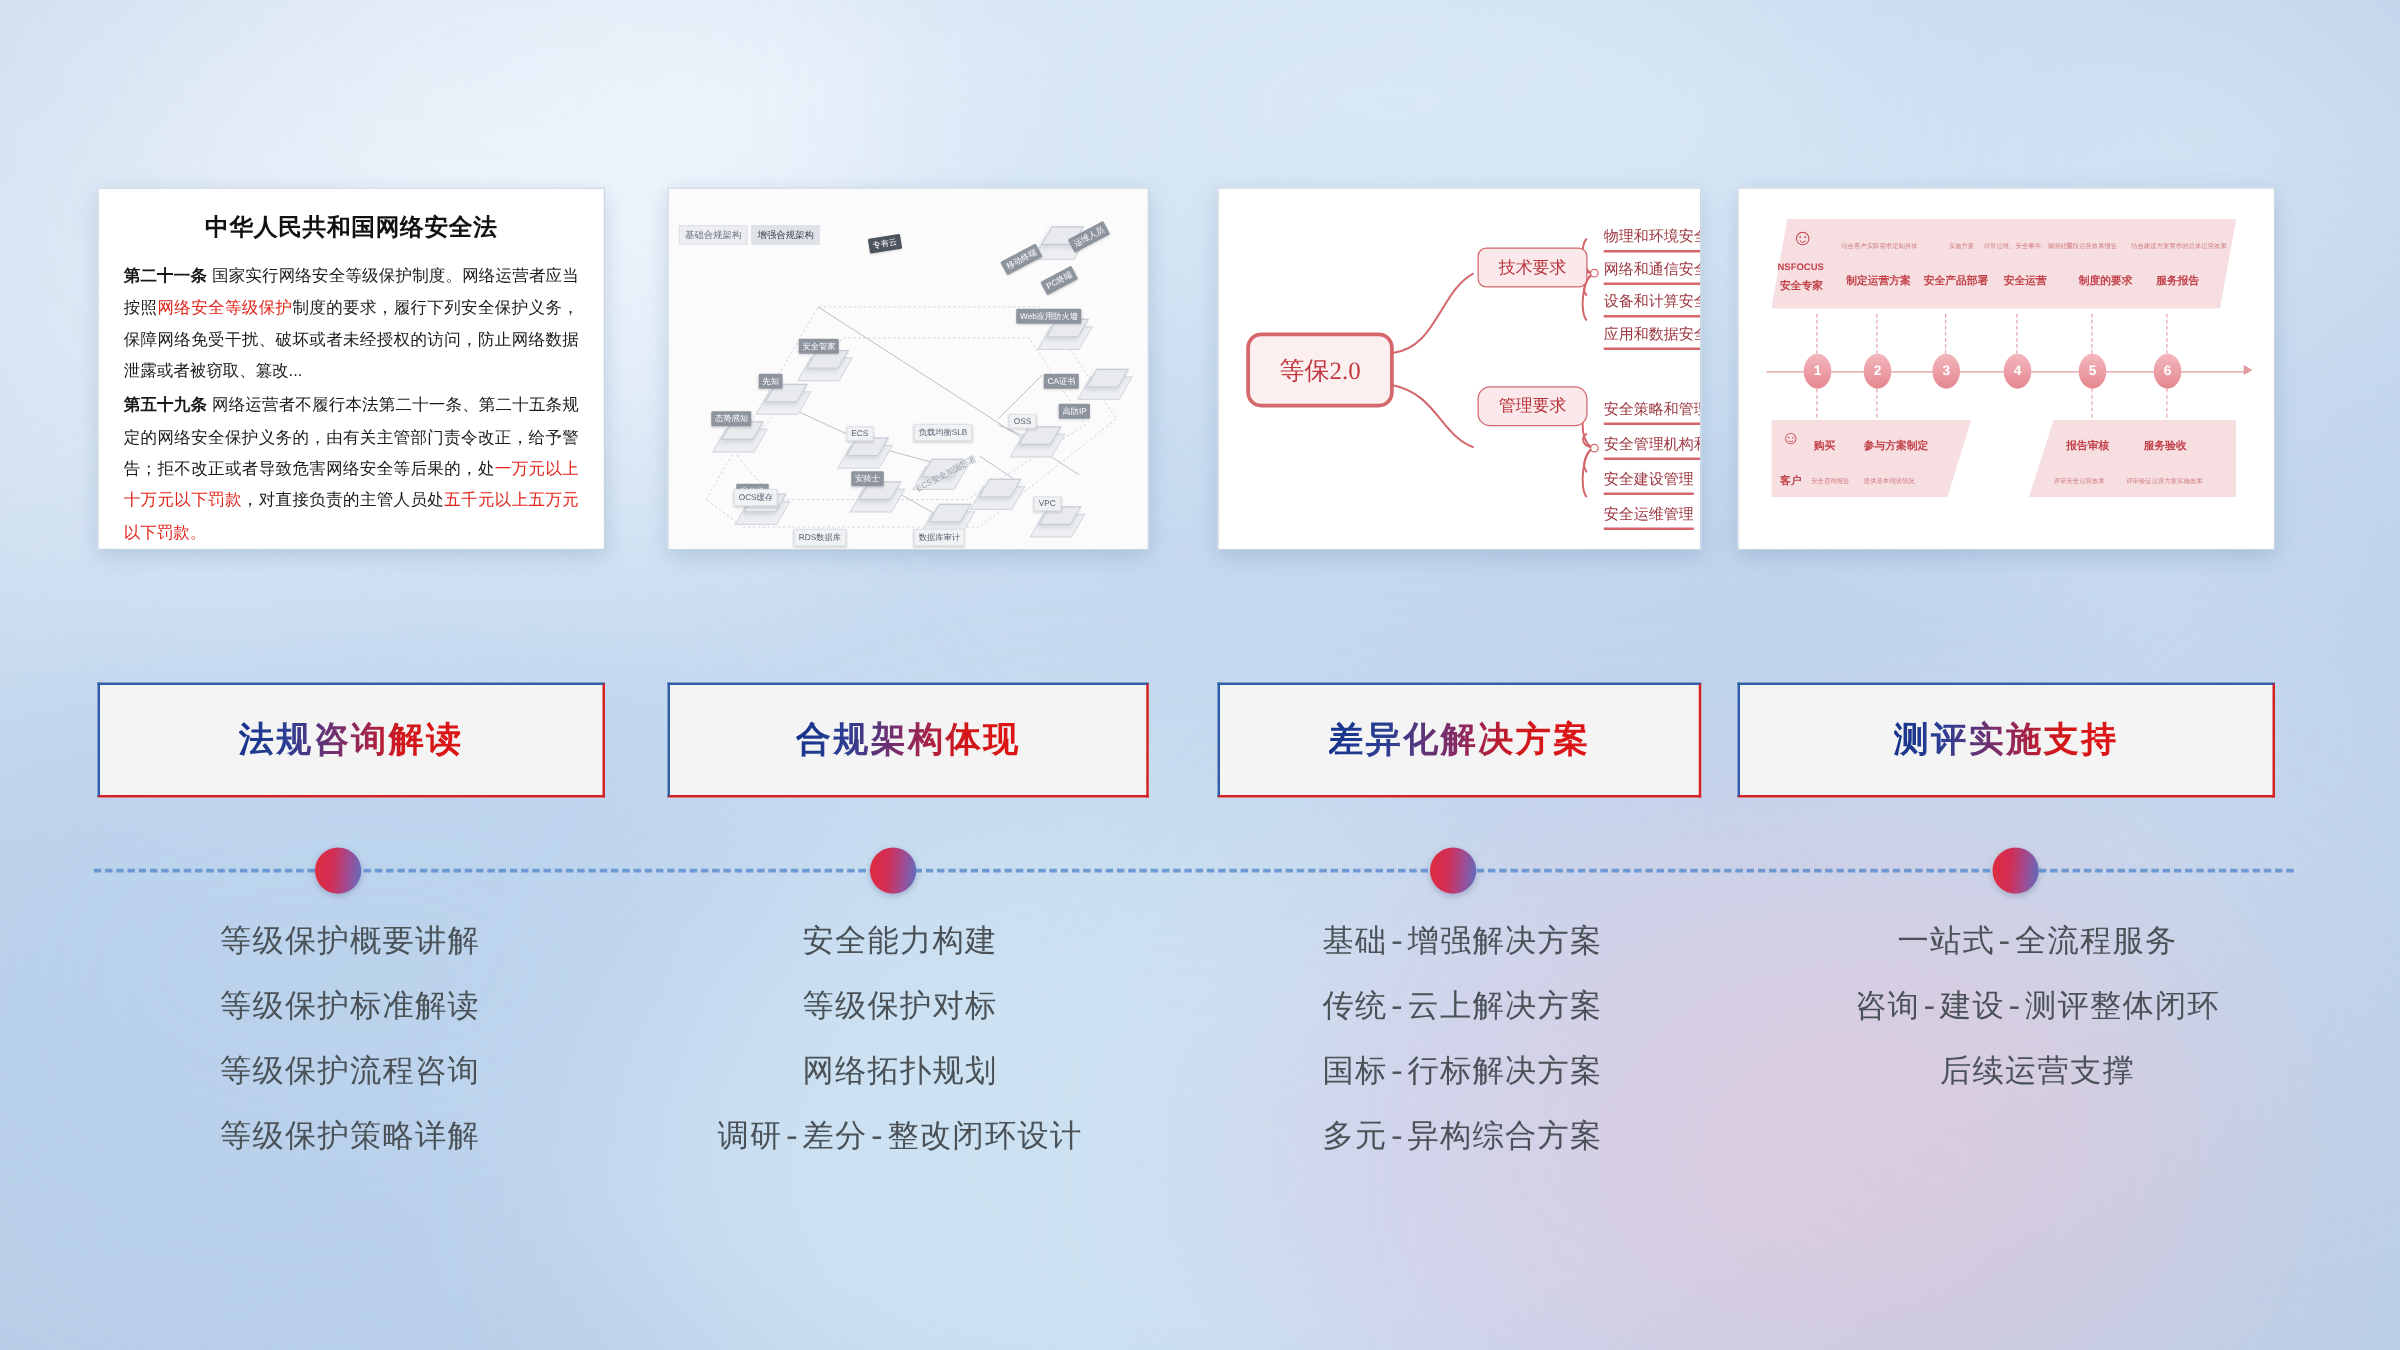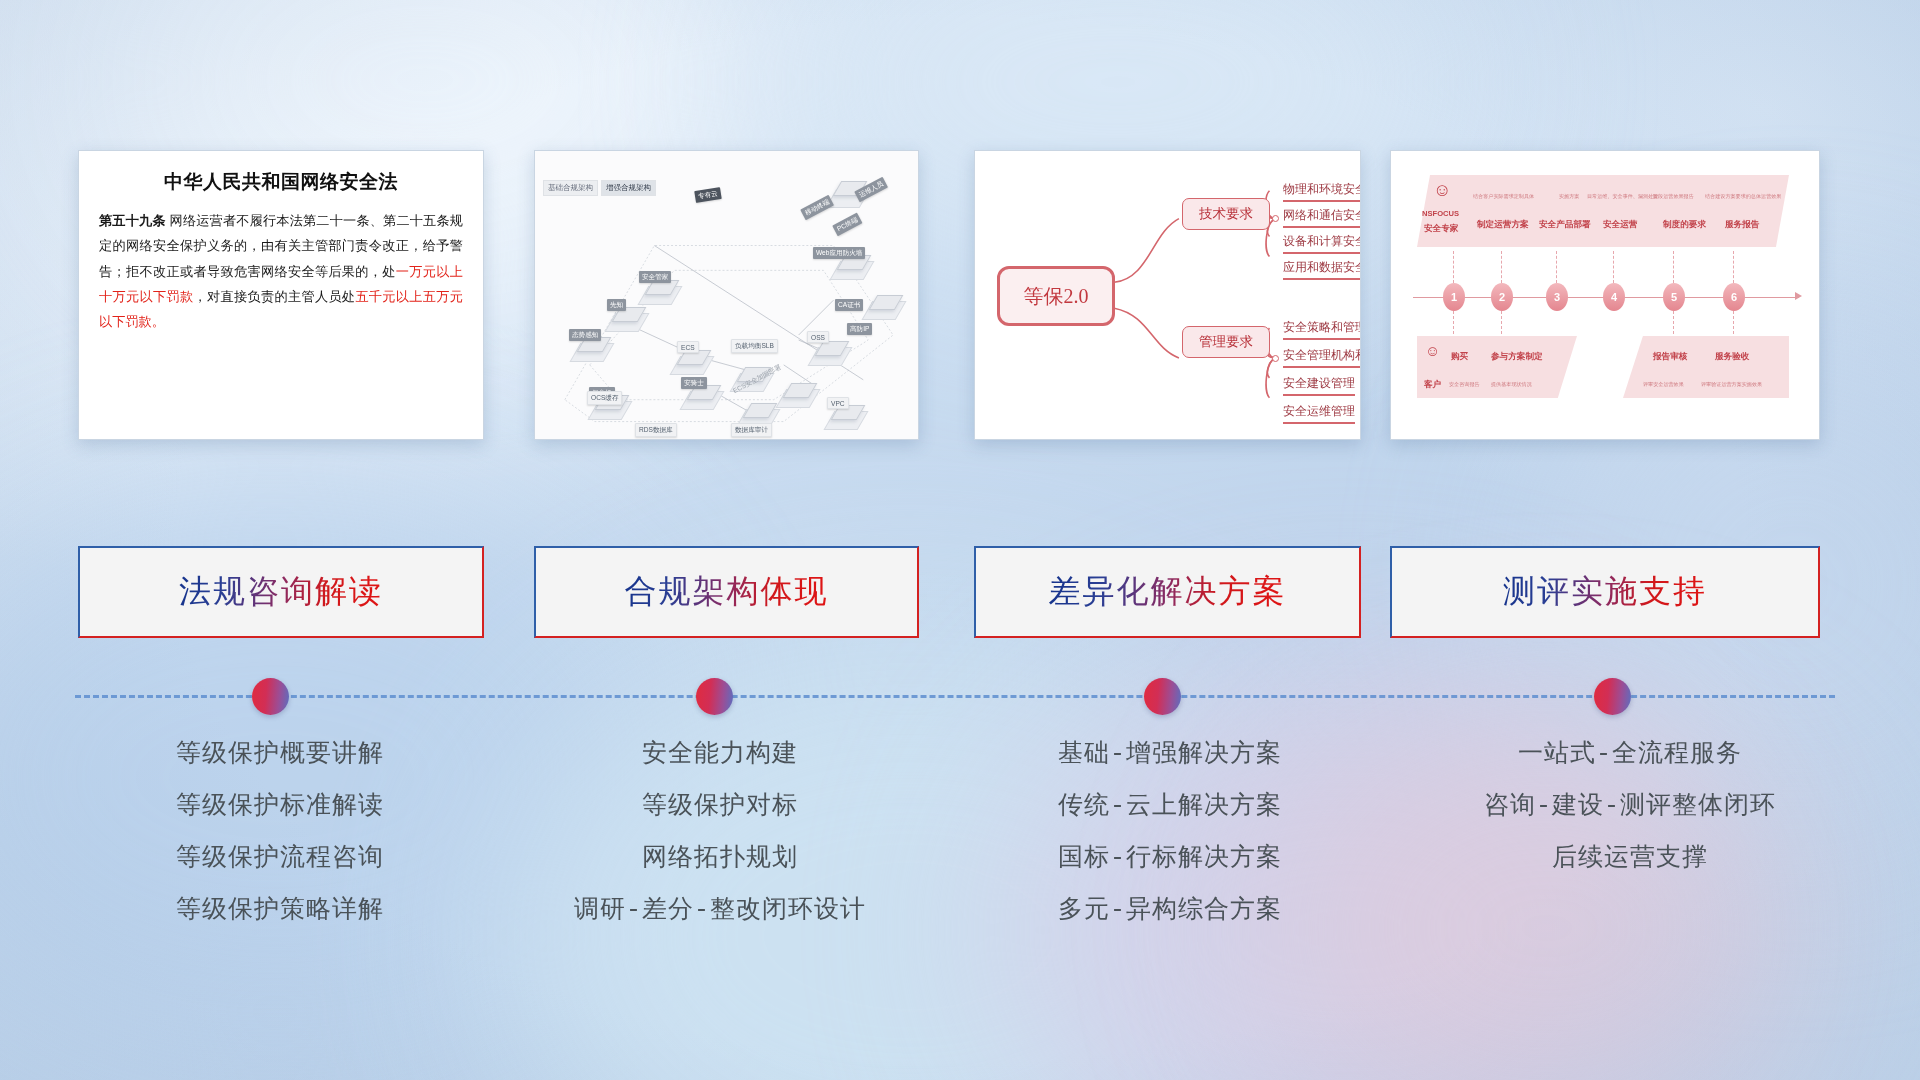--- a/index.html
+++ b/index.html
@@ -100,21 +100,21 @@
     display:flex; align-items:center; justify-content:center;
     font-size:20px; color:#c2383f; font-family:"Liberation Serif", serif;
   }
   .mind-branch {
     position:absolute; width:88px; height:32px;
     border:1.6px solid #d4666c; border-radius:7px; background:#fae8ea;
     display:flex; align-items:center; justify-content:center;
     font-size:13.5px; color:#b8323a; font-family:"Liberation Serif", serif;
   }
   .mind-b1 { left:207px; top:47px; }
-  .mind-b2 { left:207px; top:175px; }
+  .mind-b2 { left:207px; top:158px;border-radius:10px; }
   .mind-leaf {
     position:absolute; font-size:12px; color:#9c3740;
     font-family:"Liberation Serif", serif; white-space:nowrap;
     padding-bottom:2px; border-bottom:2px solid #d4666c;
   }
   .mind-dot {
     position:absolute; width:7px; height:7px; border-radius:50%;
     border:1.4px solid #d4666c; background:#fff;
   }
 
@@ -155,21 +155,21 @@
 
   
   .heads { position:absolute; left:0; top:546px; width:1920px; height:96px; }
   .head-box {
     position:absolute; top:0; height:92px; background:#f4f4f4;
     border-top:2px solid #2f5fa8; border-left:2px solid #2f5fa8;
     border-right:2px solid #d42121; border-bottom:2px solid #d42121;
     display:flex; align-items:center; justify-content:center;
   }
   .head-text {
-    font-size:32px; font-weight:normal; letter-spacing:2px;
+    font-size:28px; font-weight:bold; letter-spacing:2px;
     font-family:"Liberation Sans","DejaVu Sans",sans-serif;
     background: linear-gradient(95deg, #15338c 0%, #2b3f94 22%, #8a2a62 50%, #d1181b 72%, #e01414 100%);
     -webkit-background-clip: text; background-clip: text;
     -webkit-text-fill-color: transparent; color: transparent;
   }
   .hb-1 { left:78px;   width:406px; }
   .hb-2 { left:534px;  width:385px; }
   .hb-3 { left:974px;  width:387px; }
   .hb-4 { left:1390px; width:430px; }
 
@@ -217,20 +217,23 @@
   <div class="bg-vig"></div>
 </div>
 
 <div id="content">
 
   <div class="cards">
 
     <div class="card card-1">
       <div class="law">
         <div class="law-title">中华人民共和国网络安全法</div>
+        <div class="law-p">
+          <b>第二十一条</b><span> 国家实行网络安全等级保护制度。网络运营者应当按照</span><span class="law-red">网络安全等级保护</span><span>制度的要求，履行下列安全保护义务，保障网络免受干扰、破坏或者未经授权的访问，防止网络数据泄露或者被窃取、篡改...</span>
+        </div>
         <div class="law-p">
           <b>第五十九条</b><span> 网络运营者不履行本法第二十一条、第二十五条规定的网络安全保护义务的，由有关主管部门责令改正，给予警告；拒不改正或者导致危害网络安全等后果的，处</span><span class="law-red">一万元以上十万元以下罚款</span><span>，对直接负责的主管人员处</span><span class="law-red">五千元以上五万元以下罚款。</span>
         </div>
       </div>
     </div>
 
     <div class="card card-2">
       <div class="arch">
         <div class="arch-tabs">
           <div class="arch-tab">基础合规架构</div>

